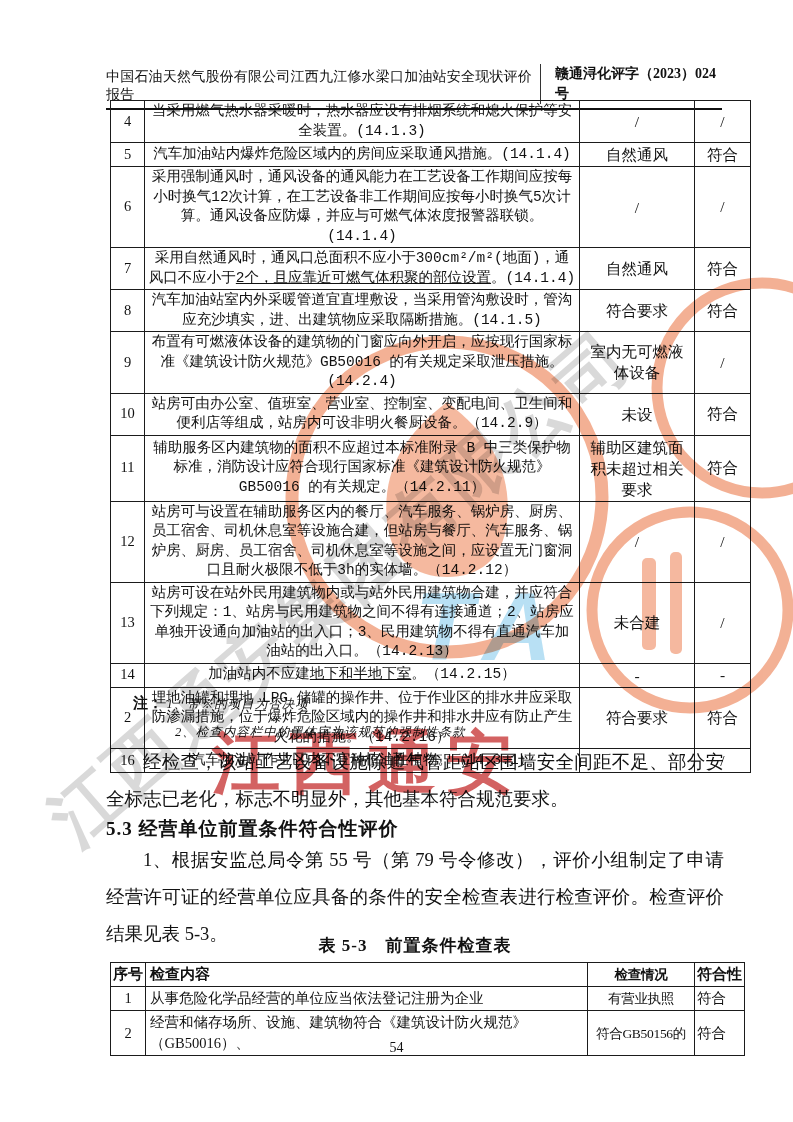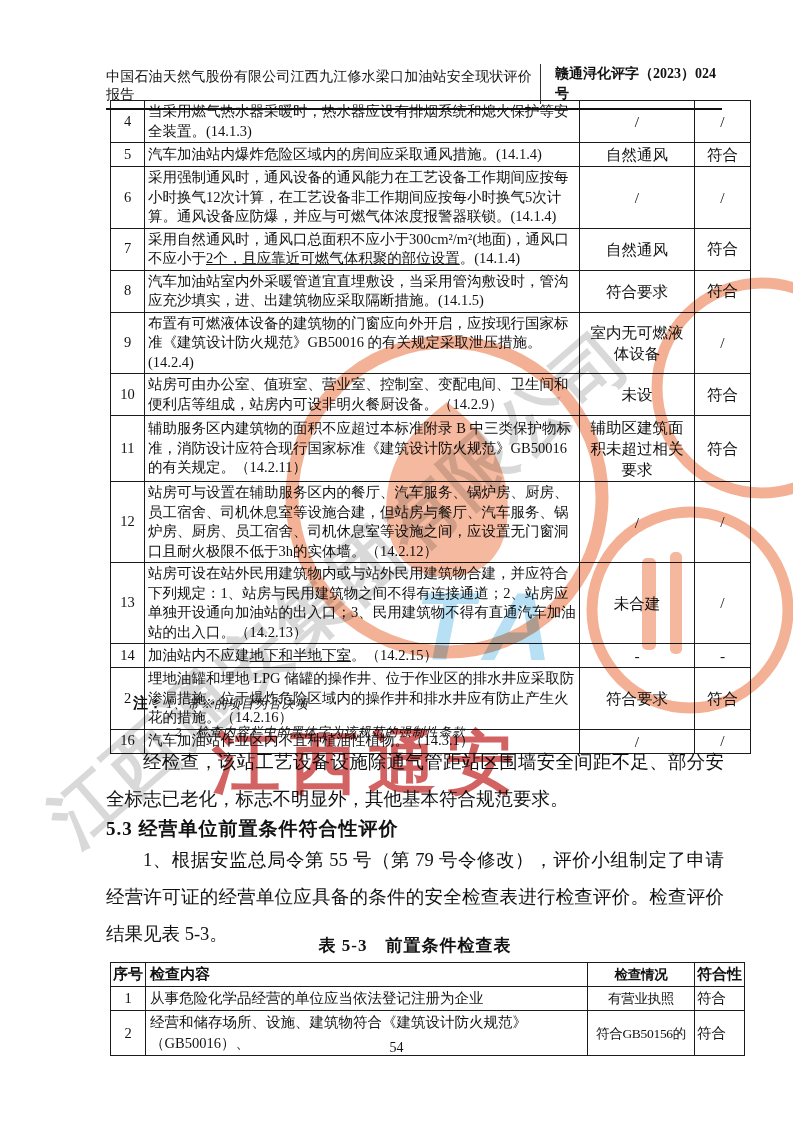--- a/index.html
+++ b/index.html
@@ -13,21 +13,21 @@
     display:flex;align-items:flex-end;justify-content:space-between;
     border-bottom:2px solid #111;padding-bottom:4px;
   }
   .doc-header .h-left{font-size:14px;letter-spacing:.2px;}
   .doc-header .h-right{font-size:14px;font-weight:bold;border-left:1px solid #333;padding-left:14px;line-height:20px;}
   
   table{border-collapse:collapse;table-layout:fixed;}
   .t1{position:absolute;left:110px;top:100px;width:612px;font-size:14.5px;}
   .t1 td{border:1px solid #1b1b1b;padding:1px 3px;line-height:19.5px;vertical-align:middle;}
   .t1 td.no{width:27px;text-align:center;font-family:"Liberation Serif",serif;}
-  .t1 td.content{width:428px;text-align:left;}
+  .t1 td.content{width:428px;text-align:center;font-family:Liberation Mono, monospace;}
   .t1 td.status{width:108px;text-align:center;font-size:15.5px;line-height:21px;}
   .t1 td.result{width:49px;text-align:center;font-size:15.5px;}
   .t1 .u{text-decoration:underline;}
   .note1{position:absolute;left:133px;top:694px;font-size:13.5px;}
   .note1 .note-mark{font-size:15px;font-weight:bold;}
   .note1 .note-body,.note2{font-size:12.5px;font-style:italic;letter-spacing:1px;}
   .note2{position:absolute;left:175px;top:724px;}
   
   .para{position:absolute;left:106px;width:618px;font-size:18.5px;line-height:37px;text-align:justify;text-indent:2em;}
   .para1{top:744px;}

